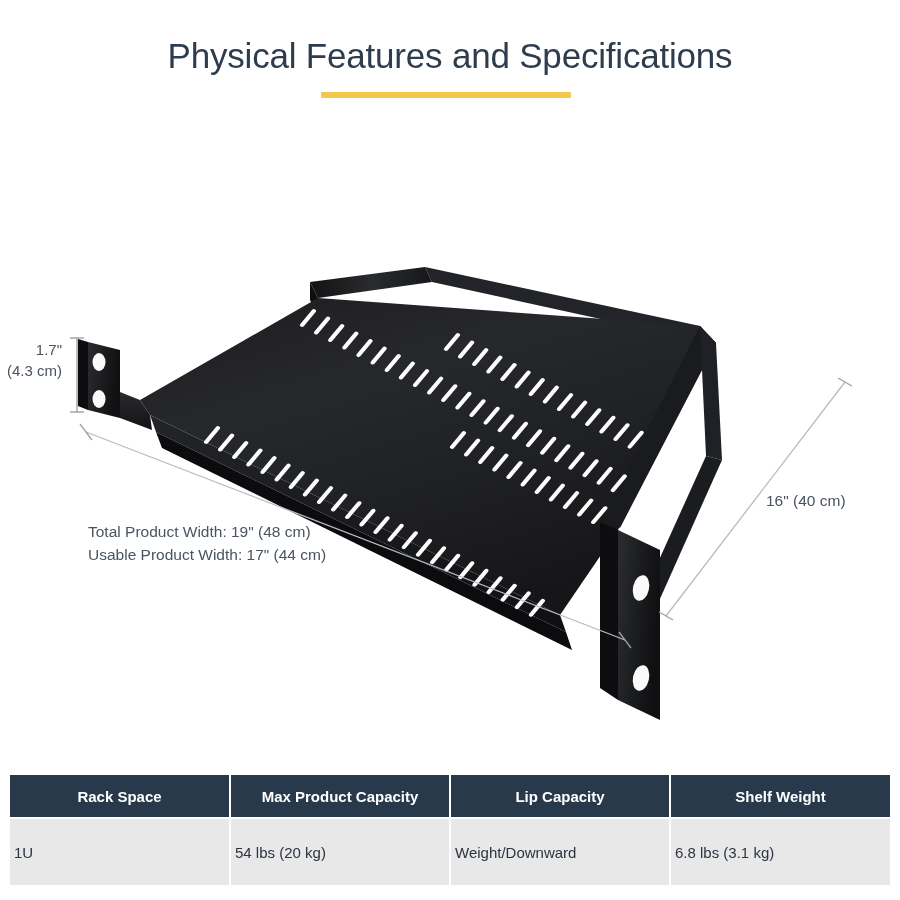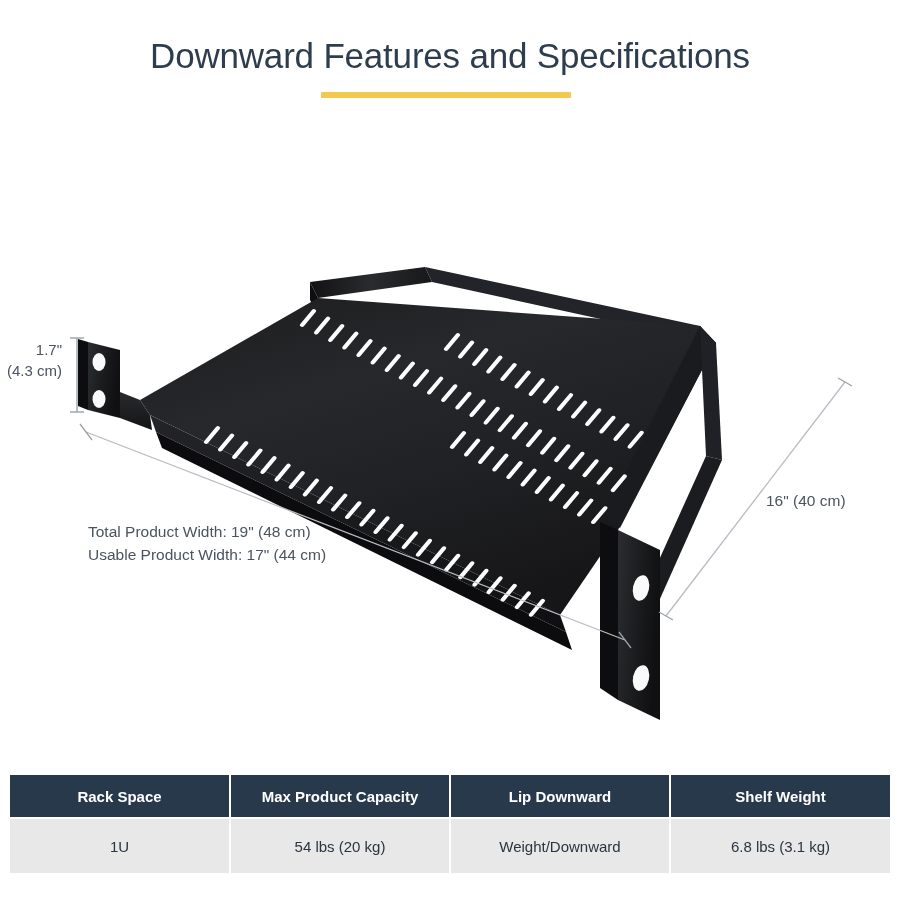--- a/index.html
+++ b/index.html
@@ -89,31 +89,30 @@
     border-bottom: 2px solid #ffffff;
     padding: 0 4px;
   }
   .spec-table th:last-child { border-right: none; margin-left: 40px; }
   .spec-table td {
     background: #e8e8e8;
     color: #2b3440;
     font-size: 15px;
     font-weight: 400;
     height: 38px;
-    text-align: center;
     border-right: 2px solid #ffffff;
-    padding: 8px 4px;
+    padding: 14px 4px;
   }
   .spec-table td:last-child { border-right: none; }
 </style>
 </head>
 <body>
 
 <div class="page-header">
-  <div class="page-title">Downward Features and Specifications</div>
+  <div class="page-title">Physical Features and Specifications</div>
   <div class="title-underline"></div>
 </div>
 
 <div class="figure-area">
   <svg width="900" height="650" viewBox="0 0 900 650">
     <defs>
 
       <linearGradient id="topPlate" x1="0" y1="0" x2="0.55" y2="1">
         <stop offset="0%" stop-color="#1c1c1e"></stop>
         <stop offset="35%" stop-color="#27282b"></stop>
@@ -446,21 +445,21 @@
       <text class="dim-text" x="766" y="396">16" (40 cm)</text>
     </g>
   </svg>
 </div>
 
 <table class="spec-table">
   <thead>
     <tr>
       <th>Rack Space</th>
       <th>Max Product Capacity</th>
-      <th>Lip Downward</th>
+      <th>Lip Capacity</th>
       <th>Shelf Weight</th>
     </tr>
   </thead>
   <tbody>
     <tr>
       <td>1U</td>
       <td>54 lbs (20 kg)</td>
       <td>Weight/Downward</td>
       <td>6.8 lbs (3.1 kg)</td>
     </tr>

